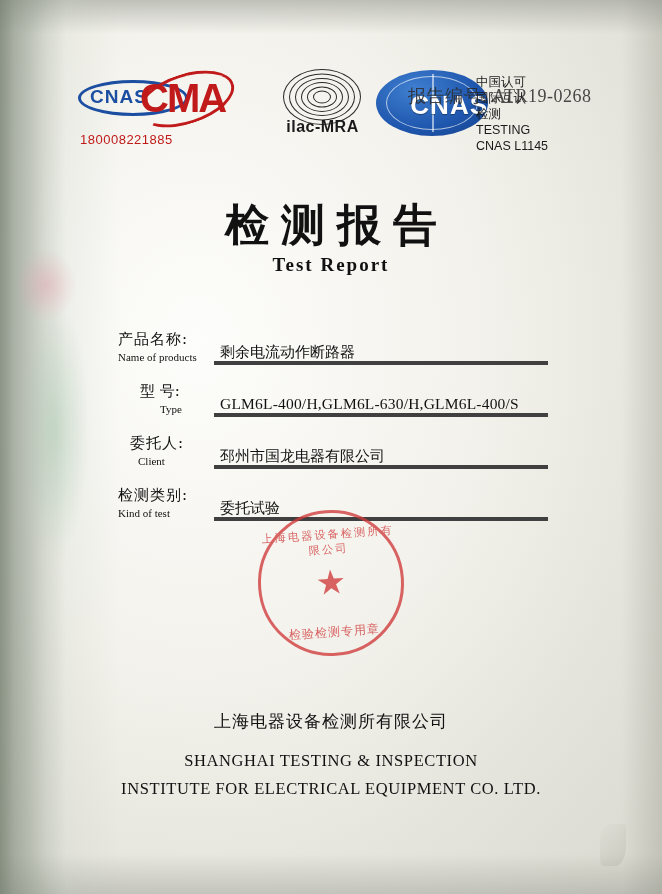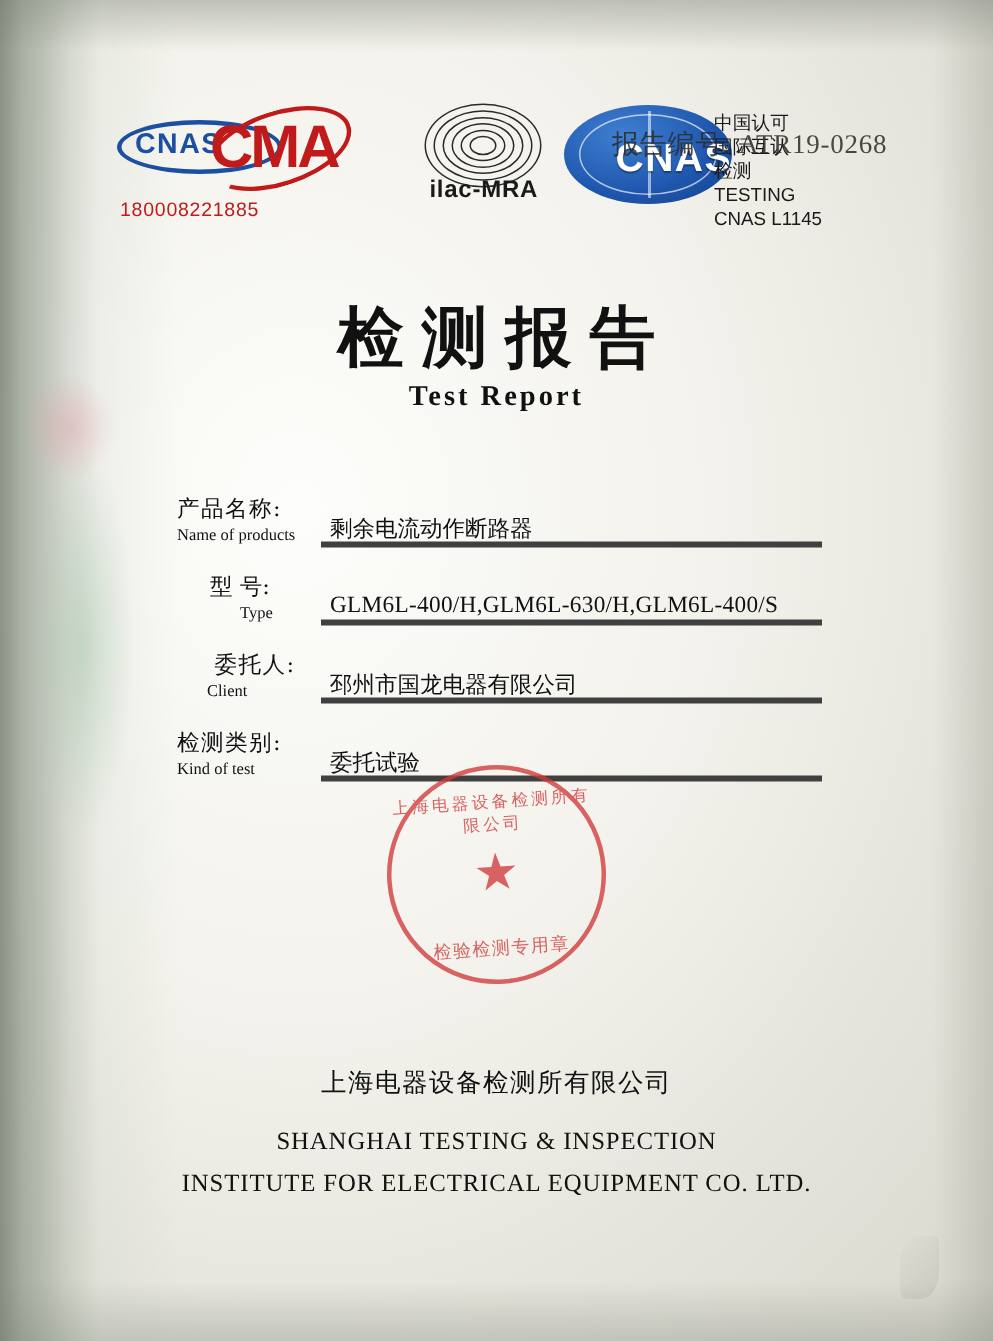--- a/index.html
+++ b/index.html
@@ -435,21 +435,21 @@
           <div class="label-cn">型   号:</div>
           <div class="label-en indent">Type</div>
         </div>
         <div class="field-value latin">
           <span class="val">GLM6L-400/H,GLM6L-630/H,GLM6L-400/S</span>
         </div>
       </div>
 
       <div class="field">
         <div class="field-labels">
-          <div class="label-cn" style="padding-left:12px;text-align:center;">委托人:</div>
+          <div class="label-cn" style="padding-left:12px;">委托人:</div>
           <div class="label-en indent">Client</div>
         </div>
         <div class="field-value">
           <span class="val">邳州市国龙电器有限公司</span>
         </div>
       </div>
 
       <div class="field">
         <div class="field-labels">
           <div class="label-cn">检测类别:</div>

